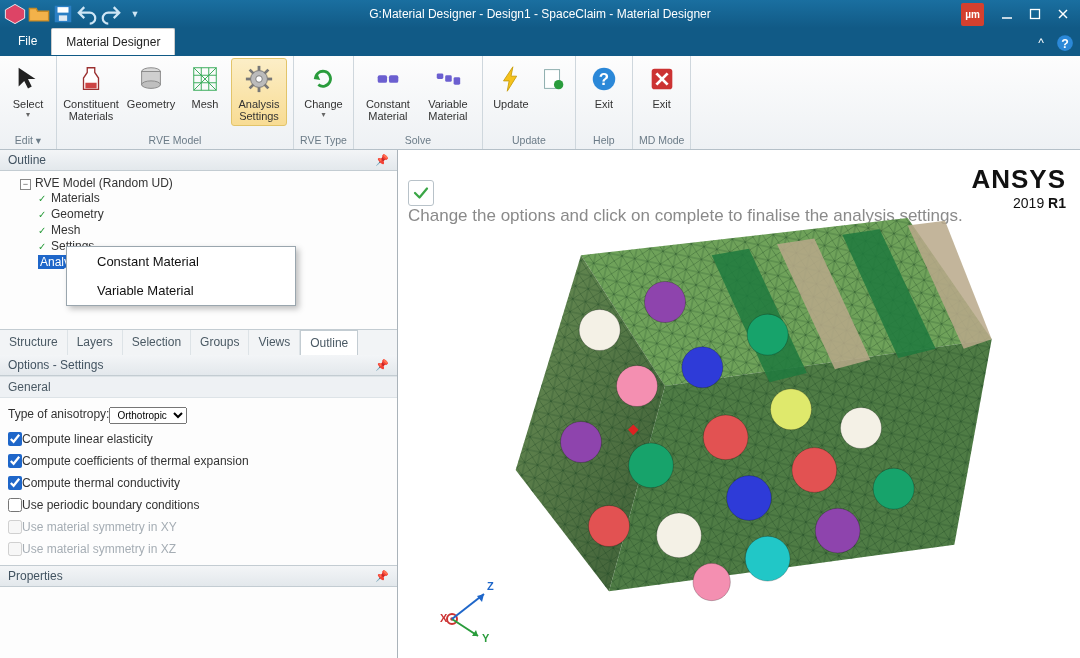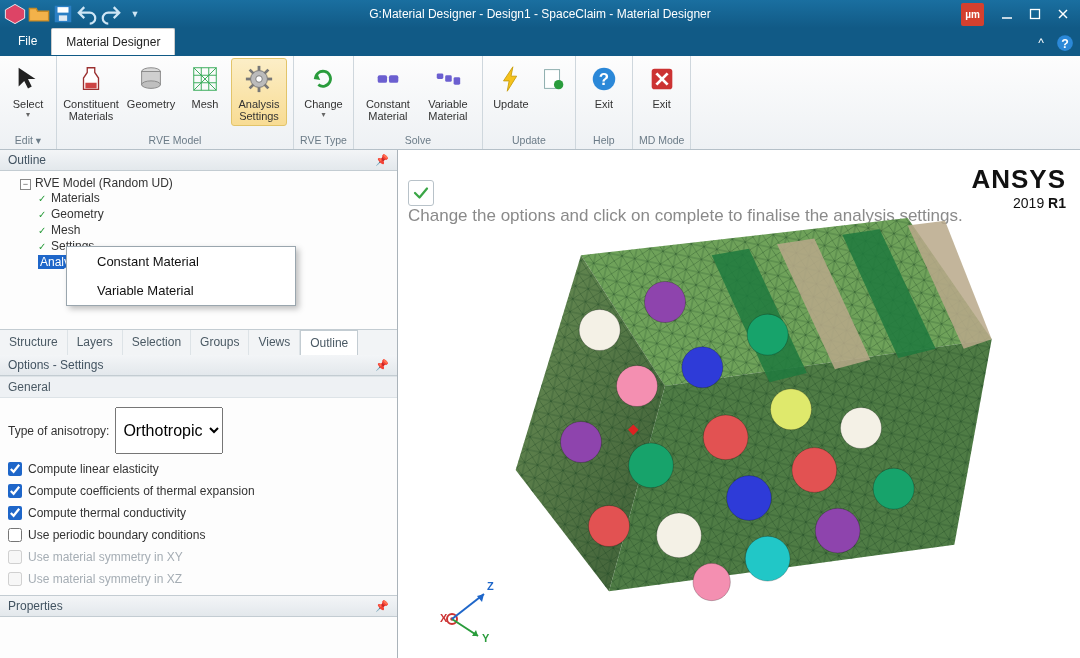--- a/index.html
+++ b/index.html
@@ -77,25 +77,25 @@
 
   .bottomtabs {
     display:flex; border-top:1px solid #c3ccd2; background:#f2f4f6; font-size:12px; color:#4a5964;
   }
   .bottomtabs .bt { padding: 5px 9px; border-right:1px solid #dde3e7;}
   .bottomtabs .bt.active { background:#fff; border:1px solid #c3ccd2; border-bottom:1px solid #fff; margin-bottom:-1px; }
 
   .options { flex:1; display:flex; flex-direction:column; }
   .opts-body { padding: 5px 8px; font-size:12px; color:#333; }
   .sectionhdr { background:#eef1f4; border-top:1px solid #dde3e7; border-bottom:1px solid #dde3e7; padding:3px 8px; font-size:12px; color:#4a5964;}
-  .optrow { display:flex; align-items:center; gap:6px; padding:4px 0; }
+  .optrow { display:flex; padding:4px 0; }
   .optrow.disabled { color:#a5adb4; }
   .optrow input[type=checkbox]{ width:14px; height:14px; accent-color:#1e66c9;}
   .optrow.disabled input[type=checkbox]{ accent-color:#c7cdd2; }
-  .optrow select { font-size:16px; padding:13px 3px; }
+  .optrow select { font-size:10px; padding:1px 3px; }
 
   .properties { border-top:1px solid #c3ccd2; }
   .properties .body { height: 62px; }
 
   
   .viewport { flex:1; position:relative; background:#fff; }
   .vp-hint { position:absolute; top:8px; left:10px; font-size:17px; color:#8a8a8a;margin-top:48px; }
   .vp-check { position:absolute; top:30px; left:10px; width:26px; height:26px; border:1px solid #b8c2c9; border-radius:3px; display:flex; align-items:center; justify-content:center; background:#fff;}
   .vp-check svg { width:18px; height:18px; }
   .ansys { position:absolute; top:14px; right:14px; text-align:right; }

